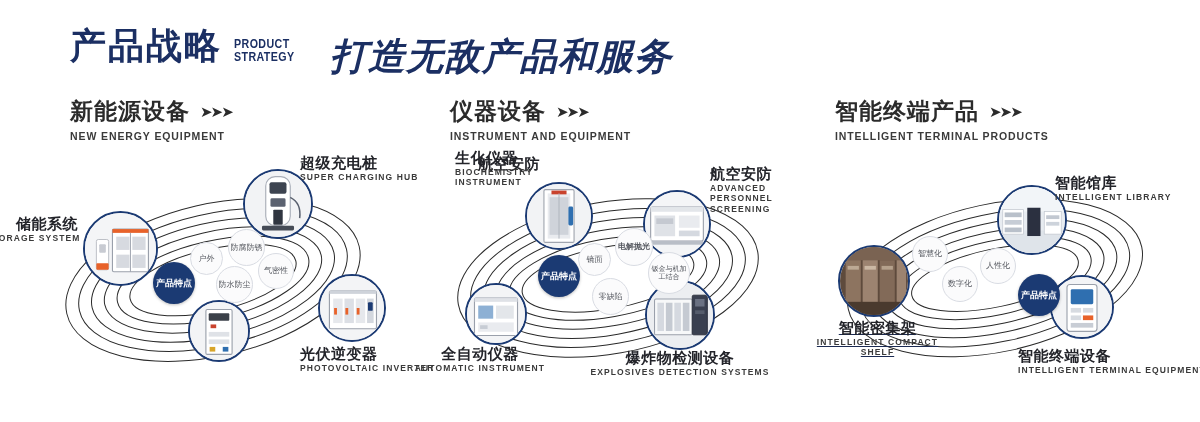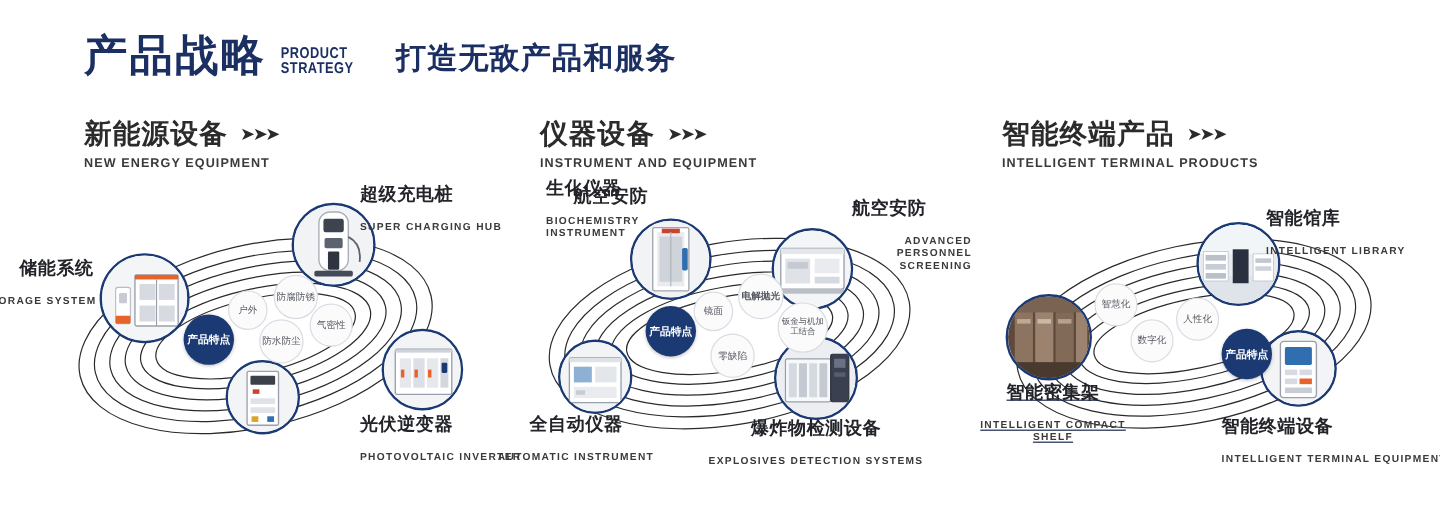--- a/index.html
+++ b/index.html
@@ -22,21 +22,21 @@
   }
   .hdr-en{
     margin-left:12px;margin-bottom:1px;
     font-size:13px;font-weight:700;line-height:13px;
     color:#1b2f63;letter-spacing:.5px;
     transform:scaleX(.82);transform-origin:left bottom;
     font-family:"Liberation Sans","DejaVu Sans",sans-serif;
   }
   .hdr-sub{
     position:absolute;left:330px;top:32px;
-    font-size:25px;font-weight:700;letter-spacing:1px;color:#1b2f63;
+    font-size:37px;font-weight:700;letter-spacing:1px;color:#1b2f63;font-style:italic;
   }
 
   
   .sec{position:absolute;}
   .sec-cn{font-size:23px;font-weight:700;color:#2b2b2b;letter-spacing:1px;display:flex;align-items:center;}
   .sec-arrows{margin-left:10px;font-size:15px;color:#2b2b2b;letter-spacing:-2px;font-weight:700;}
   .sec-en{margin-top:3px;font-size:10.5px;font-weight:700;color:#3a3a3a;letter-spacing:.9px;}
 
   
   .stage{position:absolute;left:0;top:150px;width:1200px;height:272px;}
@@ -63,21 +63,21 @@
     box-sizing:border-box;
   }
   .bub.core{
     background:#1b3a73;border:none;color:#fff;font-weight:700;font-size:9px;
     box-shadow:0 1px 3px rgba(0,0,0,.25);
   }
 
   
   .cap{position:absolute;}
   .cap-cn{font-size:15px;font-weight:700;color:#23242a;letter-spacing:.5px;white-space:nowrap;line-height:1.1;}
-  .cap-en{font-size:8.5px;font-weight:700;color:#3a3a3a;letter-spacing:1.1px;white-space:nowrap;margin-top:12px;line-height:1.25;}
+  .cap-en{font-size:8.5px;font-weight:700;color:#3a3a3a;letter-spacing:1.1px;white-space:nowrap;margin-top:0;line-height:1.25;}
   .cap.right{text-align:right;}
   .cap.center{text-align:center;}
   .cap.left{text-align:left;}
 </style>
 </head>
 <body>
 
 <div class="page">
 
   <div class="hdr">
@@ -253,21 +253,21 @@
           <rect x="6" y="16" width="56" height="5" fill="#e3e6ea"></rect>
           <rect x="10" y="25" width="22" height="22" fill="#dfe2e7"></rect>
           <rect x="36" y="25" width="22" height="13" fill="#e9ebef"></rect>
           <rect x="36" y="41" width="22" height="6" fill="#d5d9e0"></rect>
           <rect x="12" y="28" width="18" height="6" fill="#c5c9d1"></rect>
           <rect x="6" y="52" width="56" height="4" fill="#b9bec7"></rect>
         </svg>
       </div>
       <div class="cap left" style="left:310px;top:16px;width:150px;">
         <div class="cap-cn">航空安防</div>
-        <div class="cap-en" style="white-space:normal;max-width:100px;text-align:right;">ADVANCED PERSONNEL SCREENING</div>
+        <div class="cap-en" style="white-space:normal;max-width:100px;">ADVANCED PERSONNEL SCREENING</div>
       </div>
 
       <div class="node" style="left:245px;top:130px;width:70px;height:70px;">
         <svg class="ph" viewBox="0 0 70 70">
           <rect x="0" y="0" width="70" height="70" fill="#eceef1"></rect>
           <rect x="8" y="18" width="40" height="38" rx="1.5" fill="#f7f8f9" stroke="#9aa0ab" stroke-width="1.1"></rect>
           <rect x="11" y="22" width="7" height="30" fill="#d5d9e0"></rect>
           <rect x="20" y="22" width="7" height="30" fill="#c5cad2"></rect>
           <rect x="29" y="22" width="7" height="30" fill="#d5d9e0"></rect>
           <rect x="38" y="22" width="7" height="30" fill="#c5cad2"></rect>

